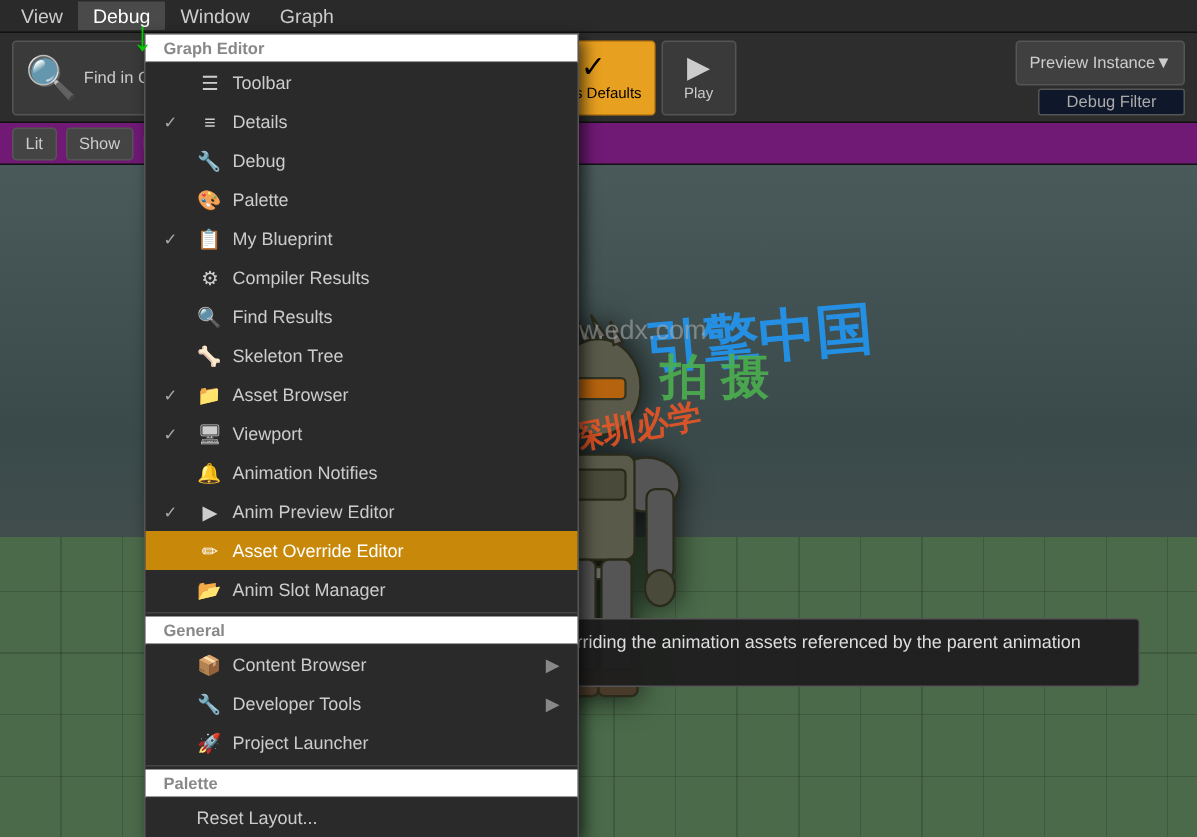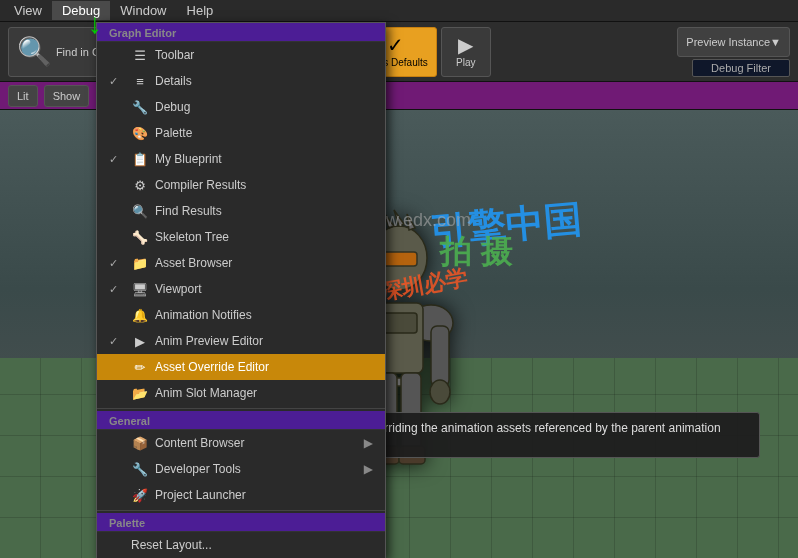--- a/index.html
+++ b/index.html
@@ -217,21 +217,21 @@
       background: #2a2a2a;
       border: 1px solid #555;
       box-shadow: 3px 3px 10px rgba(0,0,0,0.7);
       z-index: 200;
     }
     .menu-section-label {
       padding: 4px 12px 2px;
       color: #888;
       font-size: 11px;
       font-weight: bold;
-      background: #4c1d95;
+      background: #ffffff;
       border-bottom: 1px solid #333;
     }
     .menu-item {
       display: flex;
       align-items: center;
       padding: 4px 12px;
       color: #ccc;
       cursor: pointer;
       font-size: 12px;
       height: 26px;
@@ -256,21 +256,21 @@
       pointer-events: none;
     }
   </style>
 </head>
 <body>
 
 <div class="menubar">
   <div class="menubar-item">View</div>
   <div class="menubar-item active">Debug</div>
   <div class="menubar-item">Window</div>
-  <div class="menubar-item">Help</div>
+  <div class="menubar-item">Graph</div>
 </div>
 
 <div class="green-arrow">↓</div>
 
 <div class="toolbar">
   <div class="find-btn">
     <span class="big-icon">🔍</span>
     <span>Find in CB</span>
   </div>
   <div class="find-btn">

